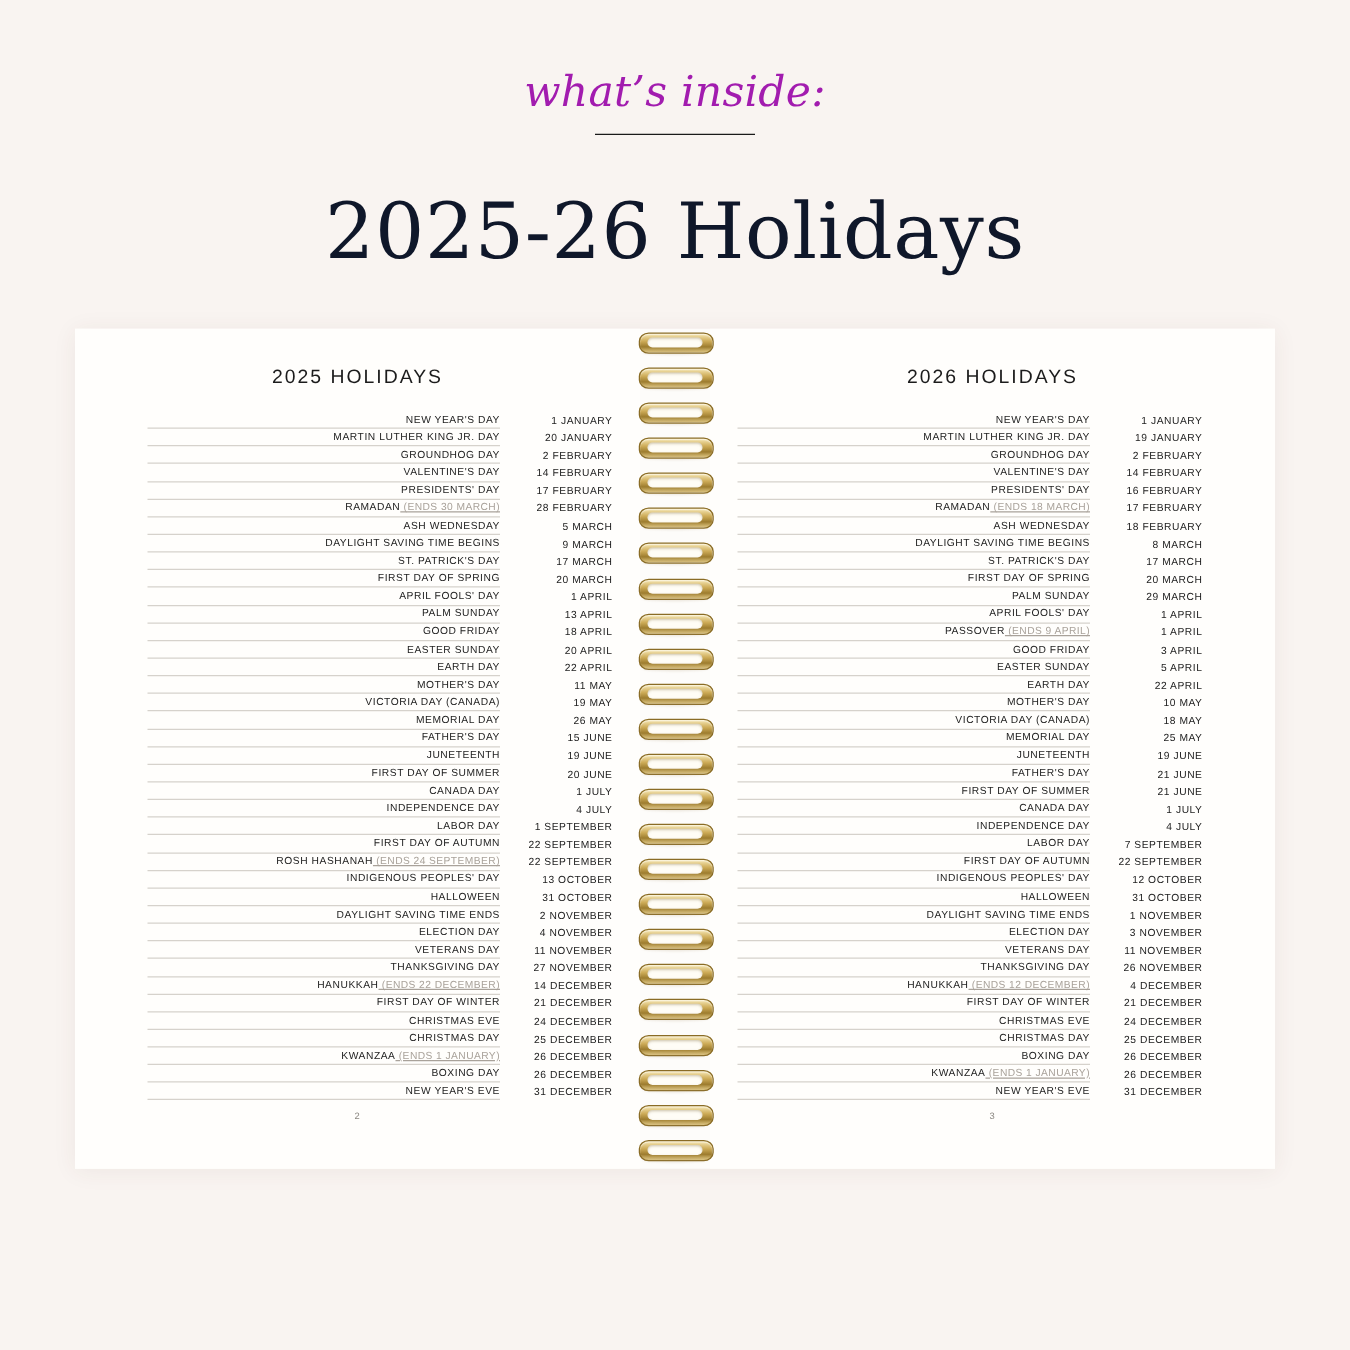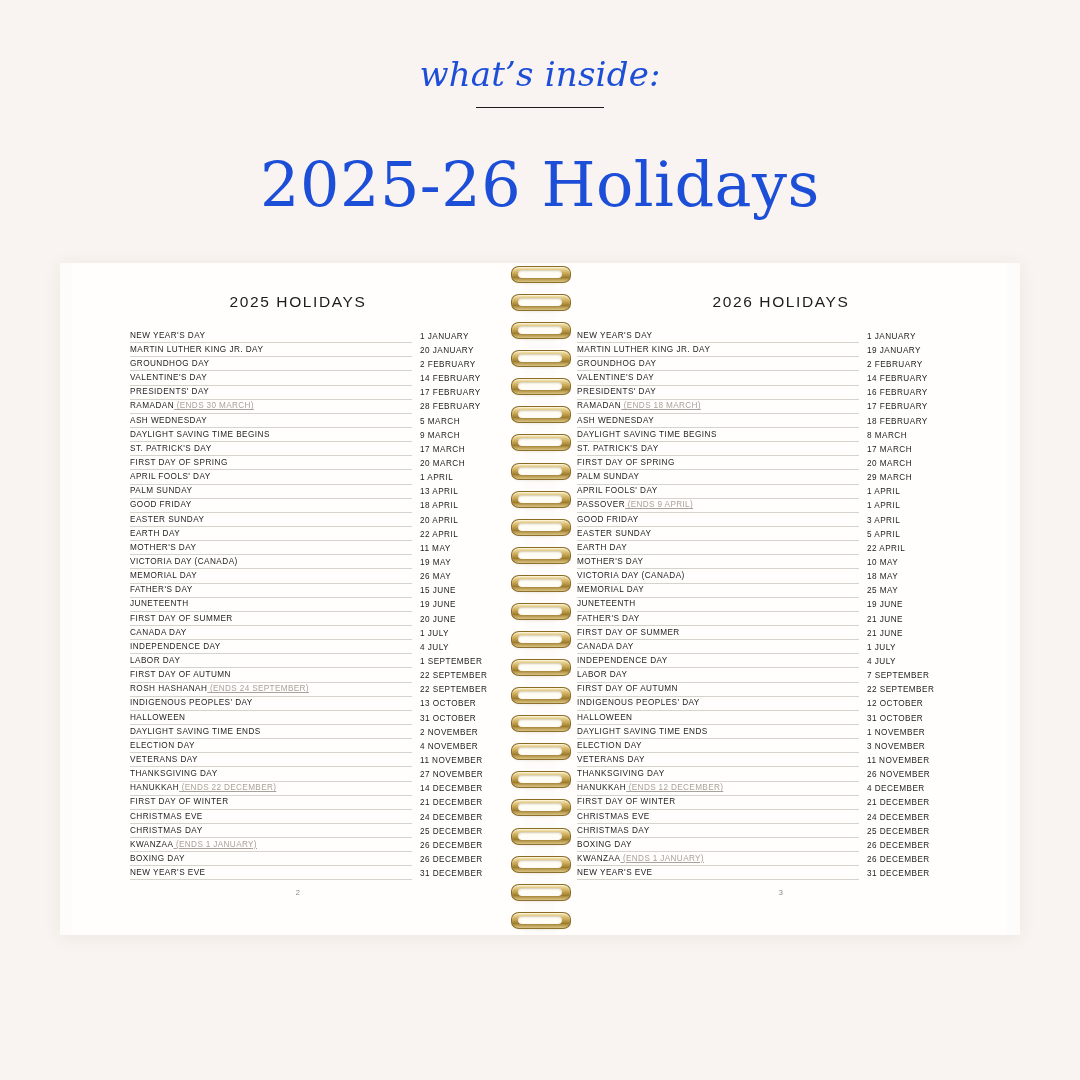--- a/index.html
+++ b/index.html
@@ -21,35 +21,35 @@
 
   
   .header {
     text-align: center;
     padding-top: 56px;
   }
   .whats-inside {
     font-family: "DejaVu Serif", serif;
     font-size: 34px;
     font-style: italic;
-    color: #1d4ed8;
+    color: #a21caf;
     letter-spacing: 0.2px;
     line-height: 1.1;
   }
   .rule {
     width: 128px;
     height: 1px;
     background: #1a1a1a;
     margin: 14px auto 0 auto;
   }
   .main-title {
     font-family: "DejaVu Serif", serif;
     font-size: 62px;
     font-weight: 400;
-    color: #1d4ed8;
+    color: #0f172a;
     margin-top: 44px;
     letter-spacing: 0.5px;
     line-height: 1.05;
   }
 
   
   .spread {
     position: absolute;
     left: 60px;
     top: 263px;
@@ -58,35 +58,36 @@
     background: #fdfcfa;
     box-shadow: 0 2px 18px rgba(80,60,45,0.07);
   }
   .paper {
     position: absolute;
     top: 0;
     width: 452px;
     height: 672px;
     background: #fffefc;
   }
-  .paper.left  { left: 12px; }
-  .paper.right { right: 13px; }
+  .paper.left  { left: 0; }
+  .paper.right { right: 0; }
 
   .sheet-title {
     text-align: center;
     font-family: "Liberation Sans", sans-serif;
     font-size: 15.5px;
     letter-spacing: 1.6px;
     color: #1c1c1c;
     padding-top: 30px;
     font-weight: 400;
   }
 
   .list {
     margin-top: 18px;
+    text-align: right;
   }
   .row {
     display: flex;
     align-items: flex-end;
     height: 14.15px;
     padding: 0 22px 0 58px;
   }
   .paper.right .row {
     padding: 0 58px 0 22px;
   }

